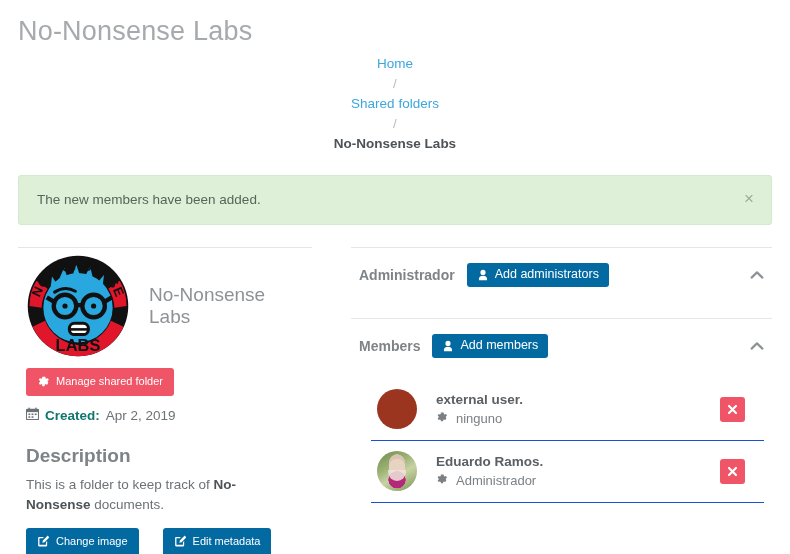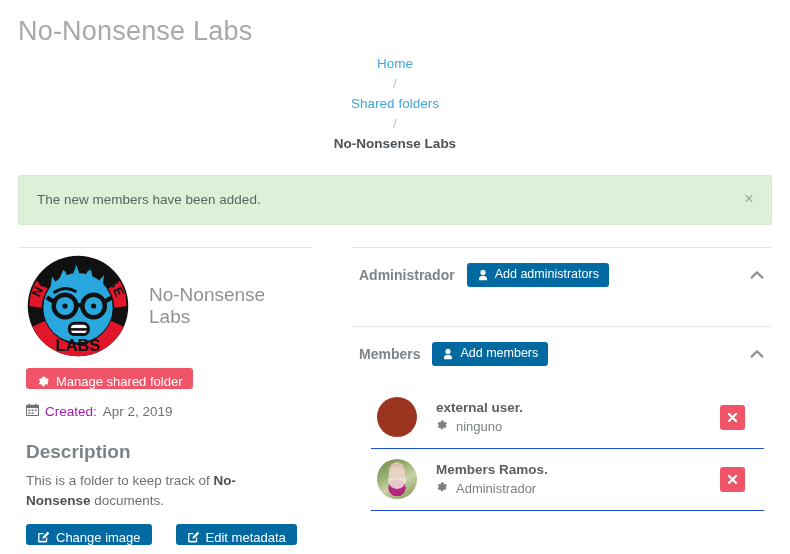--- a/index.html
+++ b/index.html
@@ -129,23 +129,23 @@
   .logo svg { display: block; width: 104px; height: 104px; }
 
   
   .btn {
     display: inline-flex;
     align-items: center;
     gap: 6px;
     border: 0;
     border-radius: 3px;
     font-family: "Liberation Sans", sans-serif;
-    font-size: 13px;
+    font-size: 11px;
     color: #ffffff;
-    padding: 6px 11px 0 11px;
+    padding: 6px 11px 7px 11px;
     cursor: pointer;
     line-height: 15px;
     white-space: nowrap;
   }
   .btn-danger { background: #ef5467; }
   .btn-info   { background: #0369a1; }
   .btn svg { display: block; }
 
   .btn-sm {
     font-size: 12.5px;
@@ -153,21 +153,21 @@
   }
 
   .created-line {
     display: flex;
     align-items: center;
     gap: 6px;
     font-size: 13.5px;
     margin-top: 11px;
     color: #666b6f;
   }
-  .created-line .lbl { font-weight: normal; color: #a21caf; }
+  .created-line .lbl { font-weight: bold; color: #0f766e; }
   .created-line .val { color: #6d7276; }
 
   .desc-title {
     font-size: 19px;
     font-weight: bold;
     color: #7d8387;
     margin: 22px 0 0 0;
   }
   .desc-text {
     font-size: 13.5px;
@@ -401,21 +401,21 @@
           </button>
           <span class="panel-chevron">
             <svg viewBox="0 0 18 18" width="18" height="18" aria-hidden="true">
               <path d="M3.6 11.6 L9 6.4 L14.4 11.6" fill="none" stroke="#8e9295" stroke-width="2.2" stroke-linecap="round" stroke-linejoin="round"></path>
             </svg>
           </span>
         </div>
         <div class="panel-body"></div>
       </section>
 
-      <section class="panel" style="margin-top:14px">
+      <section class="panel" style="margin-top:6px">
         <div class="panel-head">
           <span class="panel-title">Members</span>
           <button class="btn btn-info btn-sm" style="margin-left:12px">
             <span>
               <svg viewBox="0 0 14 14" width="12" height="12" aria-hidden="true">
                 <circle cx="7" cy="4" r="3" fill="#ffffff"></circle>
                 <path fill="#ffffff" d="M7 8c-2.6 0-4.7 1.5-4.7 3.3V13h9.4v-1.7C11.7 9.5 9.6 8 7 8z"></path>
               </svg>
             </span>
             <span>Add members</span>
@@ -447,21 +447,21 @@
               <button class="remove-btn">
                 <svg viewBox="0 0 12 12" width="11" height="11" aria-hidden="true">
                   <path d="M2.2 2.2 L9.8 9.8 M9.8 2.2 L2.2 9.8" stroke="#ffffff" stroke-width="2.4" stroke-linecap="round"></path>
                 </svg>
               </button>
             </div>
 
             <div class="member-row">
               <div class="avatar avatar-photo"></div>
               <div class="member-info">
-                <div class="member-name">Members Ramos.</div>
+                <div class="member-name">Eduardo Ramos.</div>
                 <div class="member-role">
                   <span>
                     <svg viewBox="0 0 16 16" width="12" height="12" aria-hidden="true">
                       <path fill="#7b8084" d="M8 5.3a2.7 2.7 0 1 0 0 5.4 2.7 2.7 0 0 0 0-5.4zm0 4a1.3 1.3 0 1 1 0-2.6 1.3 1.3 0 0 1 0 2.6z"></path>
                       <path fill="#7b8084" d="M14.3 9.4l-1.2-.7c.1-.5.1-1 0-1.5l1.2-.7c.2-.1.3-.4.2-.6l-1-1.7c-.1-.2-.4-.3-.6-.2l-1.2.7c-.4-.3-.8-.6-1.3-.8V2.6c0-.3-.2-.5-.5-.5H6.9c-.3 0-.5.2-.5.5v1.3c-.5.2-.9.5-1.3.8l-1.2-.7c-.2-.1-.5 0-.6.2l-1 1.7c-.1.2 0 .5.2.6l1.2.7c-.1.5-.1 1 0 1.5l-1.2.7c-.2.1-.3.4-.2.6l1 1.7c.1.2.4.3.6.2l1.2-.7c.4.3.8.6 1.3.8v1.3c0 .3.2.5.5.5h2.1c.3 0 .5-.2.5-.5v-1.3c.5-.2.9-.5 1.3-.8l1.2.7c.2.1.5 0 .6-.2l1-1.7c.2-.2.1-.5-.1-.6z"></path>
                     </svg>
                   </span>
                   <span>Administrador</span>
                 </div>
               </div>

